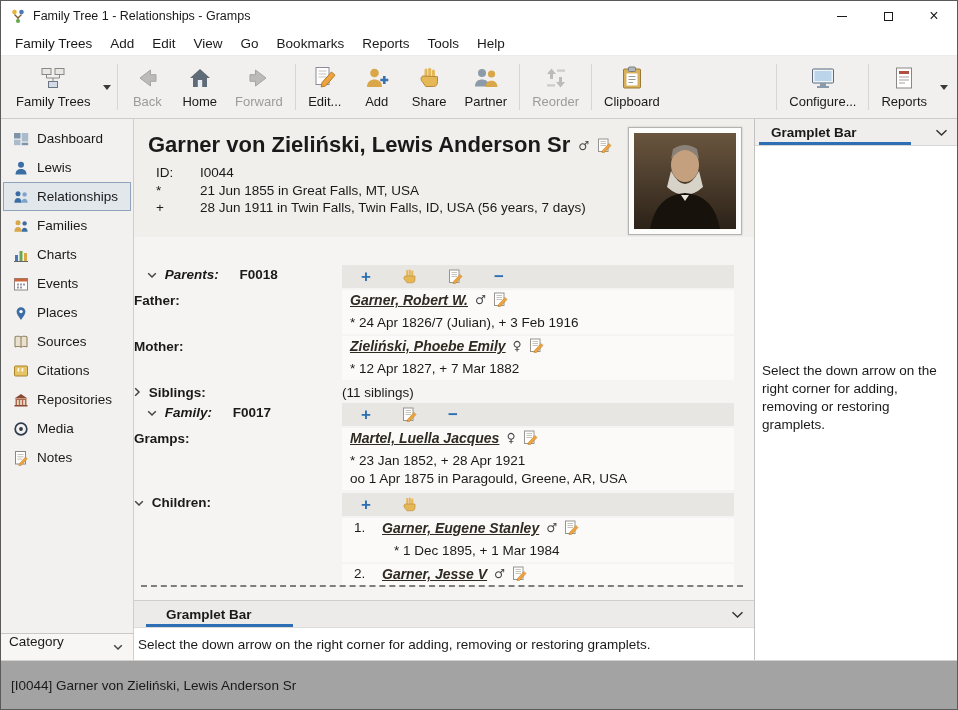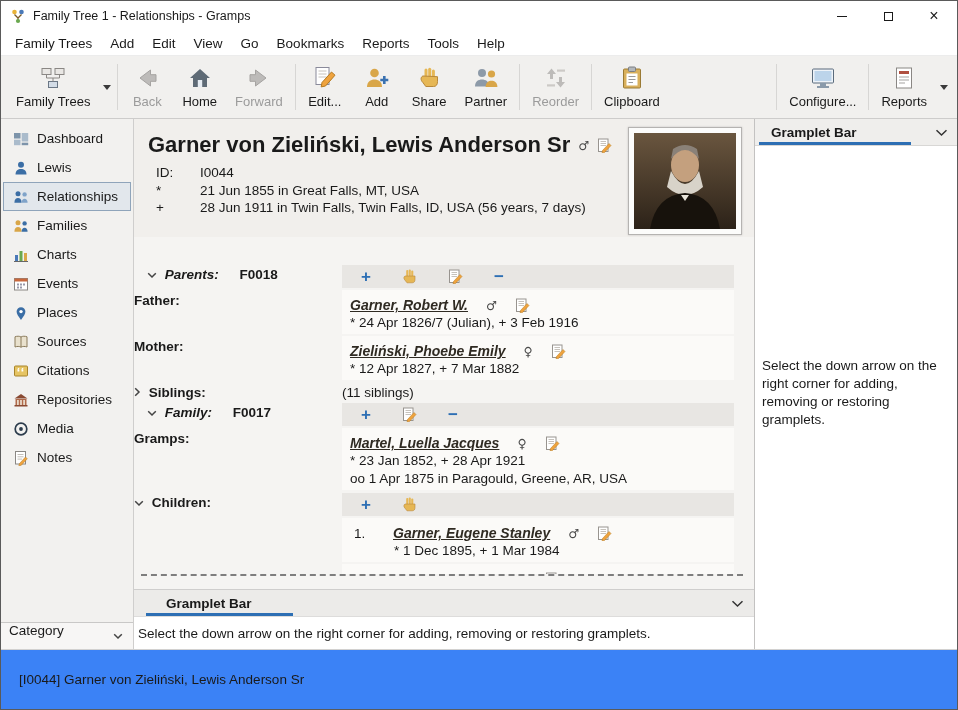--- a/index.html
+++ b/index.html
@@ -51,21 +51,21 @@
   .rel-row{display:flex;margin-bottom:2px}
   .rel-label{width:205px;flex:none;padding:3px 10px 0 0;font-weight:bold;white-space:nowrap}
   .rel-content{flex:1;min-width:0;margin-left:3px}
   .sec-label{text-align:left;padding-left:13px}
   .sec-title{font-style:italic}
   .sec-id{font-weight:bold;margin-left:17px}
   .sec-chev{margin-right:4px}
   .btn-strip{background:#e8e6e3;height:23px;display:flex;align-items:center;gap:31px;padding-left:19px;margin-top:1px}
   .plusminus{color:#2d6fb4;font-weight:bold;font-size:17px;line-height:14px}
   .person-box{background:#fbfaf8;padding:2px 8px 3px}
-  .pline{display:flex;align-items:flex-end;gap:18px;height:21px}
+  .pline{display:flex;align-items:flex-start;gap:7px;height:21px}
   .pname{font-weight:bold;font-style:italic;text-decoration:underline;color:#2f2a22;font-size:14px;white-space:nowrap}
   .pdates{line-height:17px;margin-top:1px}
   .child-index{width:21px;flex:none;display:inline-block}
   .child-pad{padding-left:12px}
   .child-dates{margin-left:40px}
   .sib-text{padding-top:3px;font-weight:normal}
   .scroll-cut{flex:none;border-top:2px dashed #7e7e7e;margin:0 11px 0 7px}
   .scroll-gap{flex:none;height:13px}
   
   .bg-header{flex:none;height:27px;background:#ecebe9;border-top:1px solid #cfcecd;display:flex;align-items:center;position:relative}
@@ -74,21 +74,21 @@
   .bg-chevron{position:absolute;right:10px;top:10px}
   .bg-body{flex:none;height:33px;background:#fff;border-top:1px solid #dddcdb;display:flex;align-items:center;padding-left:4px;overflow:hidden;white-space:nowrap}
   
   .right-panel{width:202px;flex:none;display:flex;flex-direction:column;background:#fff}
   .rp-header{flex:none;height:27px;background:#efeeec;border-bottom:1px solid #d8d7d5;display:flex;align-items:center;position:relative}
   .rp-title{margin-left:16px;font-weight:bold}
   .rp-accent{position:absolute;left:4px;bottom:0;width:152px;height:3px;background:#2d6fb4}
   .rp-chevron{position:absolute;right:9px;top:10px}
   .rp-body{flex:1;display:flex;align-items:center;padding:0 20px 10px 7px;line-height:18px}
   
-  .statusbar{flex:none;height:60px;background:#3b82f6;border-top:1px solid #d2d1d0;display:flex;align-items:center;padding-left:18px}
+  .statusbar{flex:none;height:49px;background:#a3a3a3;border-top:1px solid #d2d1d0;display:flex;align-items:center;padding-left:10px}
 </style>
 </head>
 <body>
 
 <div class="window">
 
   <div class="titlebar">
     <span class="ico-btn">
         <svg width="16" height="16" viewBox="0 0 16 16">
           <circle cx="4.5" cy="4" r="2.3" fill="#e8b33a"></circle>

